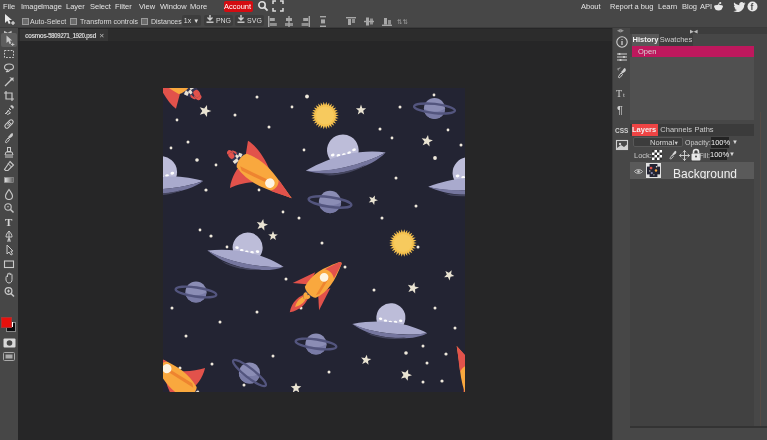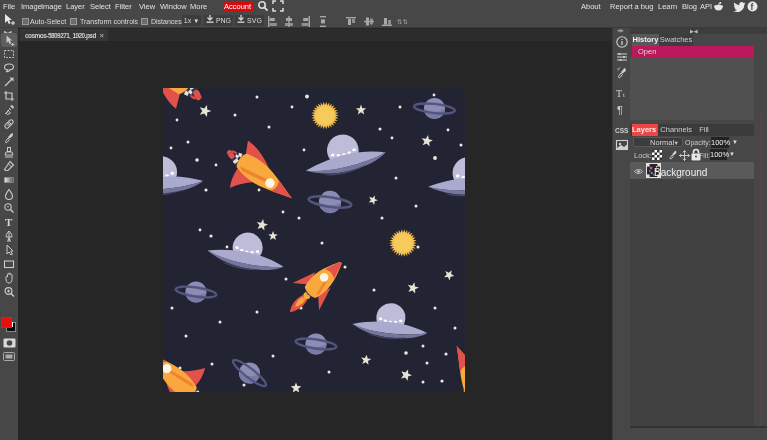--- a/index.html
+++ b/index.html
@@ -493,21 +493,21 @@
 <div style="position:absolute;left:60px;top:0px;color:#bbb;font-size:5px">▶◀</div>
 <div style="position:absolute;left:2px;top:6px;width:27px;height:12px;background:#585858;text-align:center;line-height:12px;font-weight:bold;color:#f0f0f0">History</div>
 <div style="position:absolute;left:29px;top:6px;width:34px;height:12px;background:#3d3d3d;text-align:center;line-height:12px;color:#ccc">Swatches</div>
 <div style="position:absolute;left:2px;top:18px;width:124px;height:11px;background:#be185d">
       <span style="position:absolute;left:6px;top:1px">Open</span>
     </div>
 <div style="position:absolute;left:0;top:29px;width:124px;height:63px;background:#505050"></div>
 <div style="position:absolute;left:0;top:96px;width:124px;height:12px;background:#3b3b3b"></div>
 <div style="position:absolute;left:2px;top:96px;width:26px;height:12px;background:#ef4444;line-height:12px;font-weight:bold;color:#f0f0f0">Layers</div>
 <div style="position:absolute;left:28px;top:96px;width:34px;height:12px;text-align:right;line-height:12px;color:#ccc">Channels</div>
-<div style="position:absolute;left:62px;top:96px;width:24px;height:12px;text-align:center;line-height:12px;color:#ccc">Fill</div>
+<div style="position:absolute;left:62px;top:96px;width:24px;height:12px;text-align:center;line-height:12px;color:#ccc">Paths</div>
 <div style="position:absolute;left:3px;top:109px;width:50px;height:10px;background:#3c3c3c;border:1px solid #585858;border-radius:2px;line-height:10px"><span style="margin-left:16px">Normal</span><span style="position:absolute;right:3px;font-size:5.5px;top:2px;line-height:7px;color:#ccc">▼</span></div>
 <span style="position:absolute;left:55px;top:111px;color:#c9c9c9;font-size:7px">Opacity:</span>
 <div style="position:absolute;left:81px;top:109px;width:18px;height:11px;background:#232323;text-align:center;line-height:11px;color:#f2f2f2">100%</div>
 <span style="position:absolute;left:102px;top:111px;font-size:6px">▼</span>
 <div style="position:absolute;left:0px;top:121px;height:13px;width:137px">
 <span style="position:absolute;left:4px;top:2px;color:#c9c9c9">Lock:</span>
 <svg width="10" height="10" viewBox="0 0 10 10" style="position:absolute;left:22px;top:1px">
         <rect width="10" height="10" fill="#fff"></rect>
         <g fill="#333">
           <rect x="0" y="0" width="2.5" height="2.5"></rect>
@@ -549,18 +549,18 @@
           <rect x="0" y="12" width="3" height="3" opacity="0.85"></rect>
           <rect x="12" y="12" width="3" height="3" opacity="0.85"></rect>
         </g>
 <circle cx="4.7" cy="4.7" r="1.6" fill="#e2524b"></circle>
         <circle cx="10.4" cy="7.5" r="1.4" fill="#f9a83e"></circle>
         <circle cx="5.5" cy="10.5" r="1.3" fill="#8b8db5"></circle>
         <circle cx="11" cy="3.2" r="0.8" fill="#efe9dc"></circle>
         <circle cx="3.2" cy="8" r="0.7" fill="#efe9dc"></circle>
         <circle cx="8" cy="12.5" r="0.7" fill="#efe9dc"></circle>
       </svg>
-<span style="position:absolute;left:24px;top:5px;font-size:10px;color:#efefef">Background</span>
+<span style="position:absolute;left:43px;top:5px;font-size:12px;color:#efefef">Background</span>
 </div>
 <div style="position:absolute;left:0;top:150.5px;width:124px;height:247px;background:#414141"></div>
 <div style="position:absolute;left:0;top:397.5px;width:137px;height:2px;background:#333"></div>
 <div style="position:absolute;left:124px;top:18px;width:13px;height:380px;background:#474747"></div>
 <div style="position:absolute;left:130px;top:84px;width:1px;height:314px;background:#5a4a42;opacity:0.8"></div>
 </div>
 </body></html>

